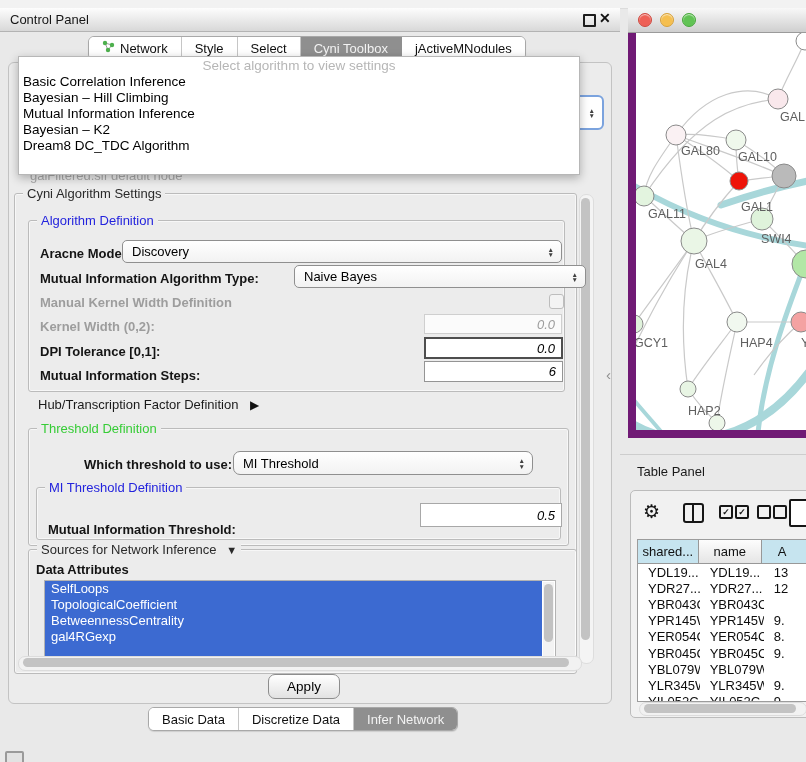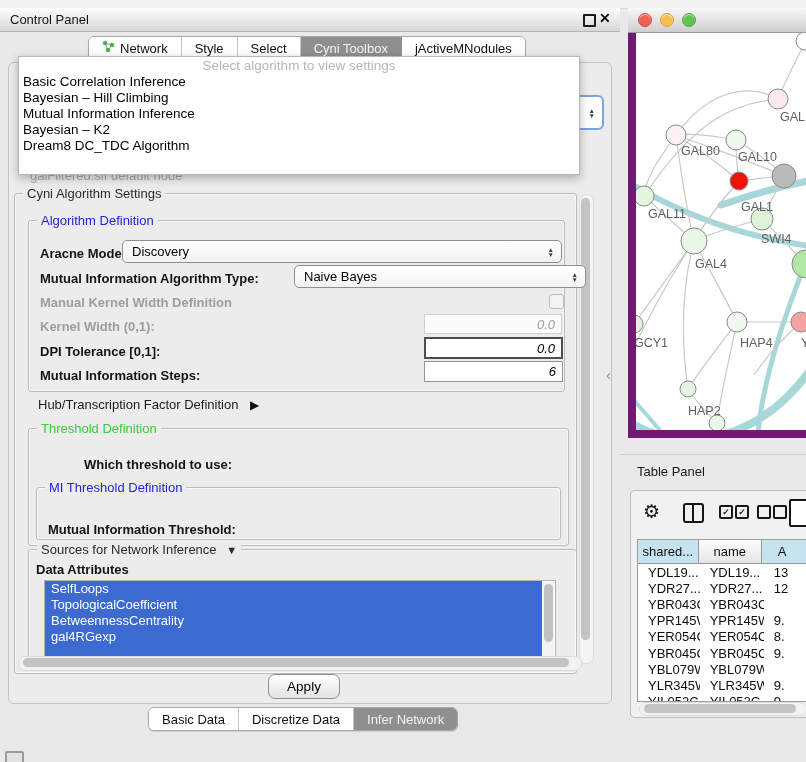--- a/index.html
+++ b/index.html
@@ -196,40 +196,48 @@
   <div class="lbl" style="left:40px;top:271px;">Mutual Information Algorithm Type:</div>
   <div class="combo" style="left:270px;top:265px;width:292px;height:23px;box-sizing:border-box;margin-left:24px;">
     <span>Naive Bayes</span>
     <span class="stepper">
         <span>▲</span>
         <span>▼</span>
       </span>
   </div>
   <div class="lbl dis" style="left:40px;top:295px;">Manual Kernel Width Definition</div>
   <div class="cb" style="left:549px;top:294px;"></div>
-  <div class="lbl dis" style="left:40px;top:319px;">Kernel Width (0,1):</div>
+  <div class="lbl dis" style="left:40px;top:319px;">Kernel Width (0,2):</div>
   <div class="field dis" style="left:424px;top:314px;width:138px;height:20px;box-sizing:border-box;">0.0</div>
   <div class="lbl" style="left:40px;top:344px;">DPI Tolerance [0,1]:</div>
   <div class="field focus" style="left:424px;top:337px;width:139px;height:22px;box-sizing:border-box;">0.0</div>
   <div class="lbl" style="left:40px;top:368px;">Mutual Information Steps:</div>
   <div class="field" style="left:424px;top:361px;width:139px;height:21px;box-sizing:border-box;">6</div>
 
   <div class="plain-lbl" style="left:38px;top:397px;">
     <span>Hub/Transcription Factor Definition</span>
     <span class="tri-right" style="margin-left:8px;">▶</span>
   </div>
 
   <div class="group" style="left:28px;top:428px;width:539px;height:116px;">
     <span class="gtitle t-green">Threshold Definition</span>
   </div>
   <div class="lbl" style="left:84px;top:457px;">Which threshold to use:</div>
+  <div class="combo" style="left:233px;top:451px;width:300px;height:24px;box-sizing:border-box;border-radius:7px;">
+    <span>MI Threshold</span>
+    <span class="stepper">
+        <span>▲</span>
+        <span>▼</span>
+      </span>
+  </div>
   <div class="group" style="left:36px;top:487px;width:523px;height:51px;">
     <span class="gtitle t-blue">MI Threshold Definition</span>
   </div>
   <div class="lbl" style="left:48px;top:522px;">Mutual Information Threshold:</div>
+  <div class="field" style="left:420px;top:503px;width:142px;height:24px;box-sizing:border-box;border-color:#a8a8a8;">0.5</div>
 
   <div class="group" style="left:28px;top:549px;width:547px;height:107px;">
     <span class="gtitle t-dark" style="font-weight:normal;">
       <span>Sources for Network Inference</span>
       <span class="tri-down" style="margin-left:6px;">▼</span>
     </span>
   </div>
   <div class="lbl" style="left:36px;top:562px;">Data Attributes</div>
   <div class="attr-list" style="left:44px;top:580px;width:510px;height:76px;" id="attr-list">
 

